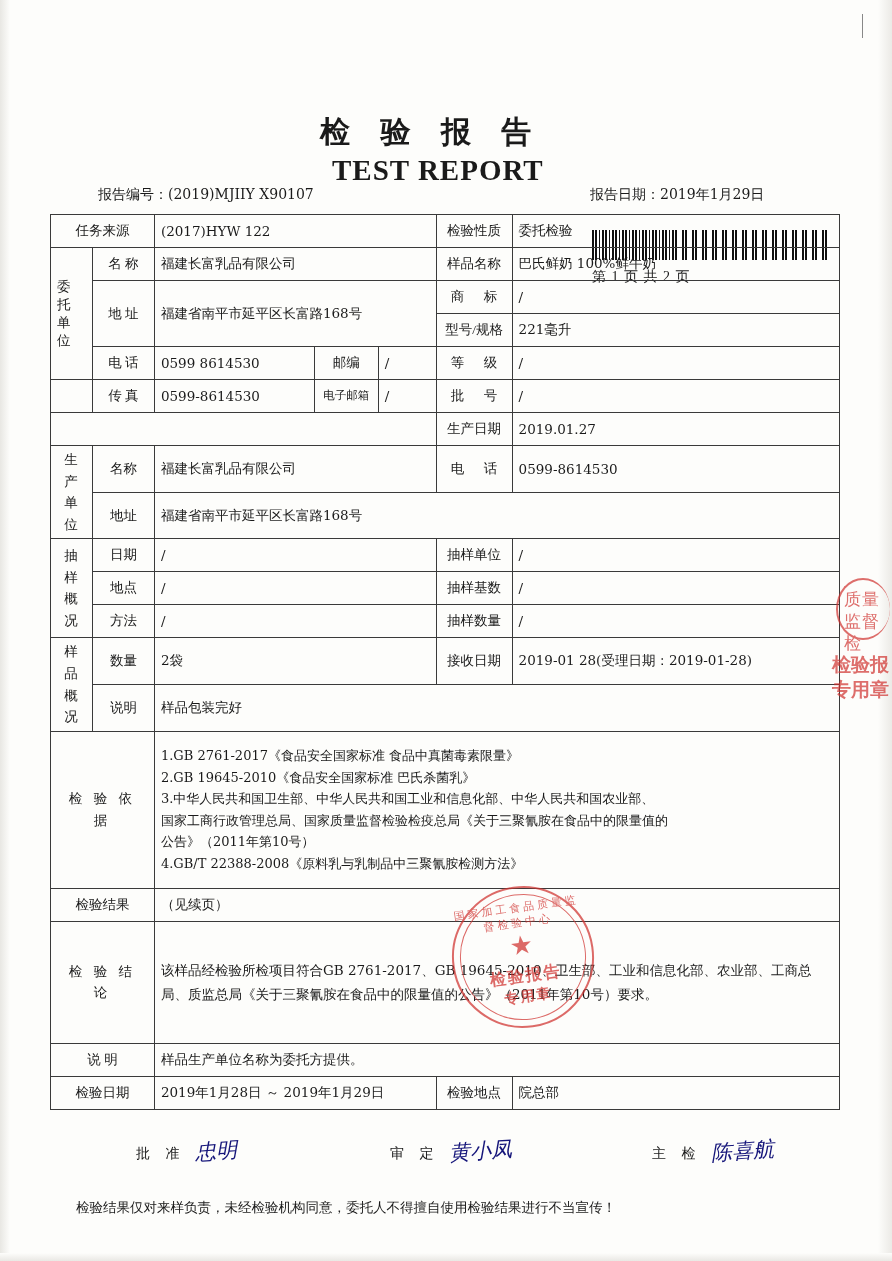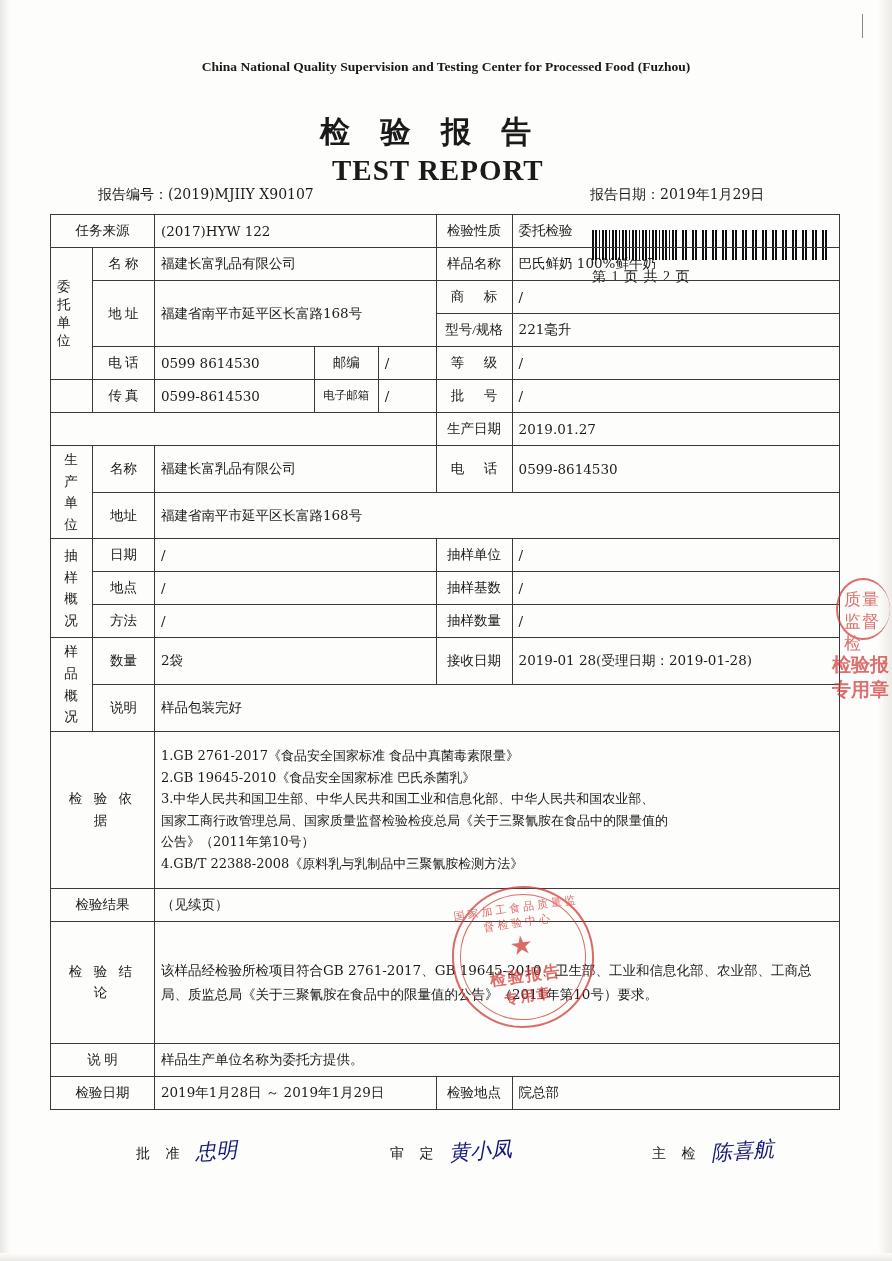--- a/index.html
+++ b/index.html
@@ -260,21 +260,20 @@
 </head>
 <body>
 
 <div class="page">
   <div class="scan-edge-left"></div>
   <div class="scan-edge-right"></div>
   <div class="scan-edge-bottom"></div>
   <div class="mark-corner"></div>
 
   <div class="header">
-    <div class="title-en">China National Quality Supervision and Testing Center for Processed Food (Fuzhou)</div>
   </div>
 
   <div class="report-title-row">
     <div class="report-title-cn">检 验 报 告</div>
     <div class="report-title-en">TEST REPORT</div>
     <div class="barcode"></div>
     <div class="page-no">第 1 页  共 2 页</div>
   </div>
 
   <div class="meta-row">
@@ -450,20 +449,21 @@
       <span class="sign-label">审 定</span>
       <span class="sig">黄小凤</span>
     </div>
     <div class="sign-item" style="left:652px; top:0;">
       <span class="sign-label">主 检</span>
       <span class="sig">陈喜航</span>
     </div>
   </div>
 
   <div class="footer">
+    <div class="f2">检验结果仅对来样负责，未经检验机构同意，委托人不得擅自使用检验结果进行不当宣传！</div>
   </div>
 
   <div class="seal seal-main">
     <div class="ring"></div>
     <div class="arc-text">国家加工食品质量监督检验中心</div>
     <div class="star">★</div>
     <div class="mid">检验报告</div>
     <div class="bot">专用章</div>
   </div>
 

